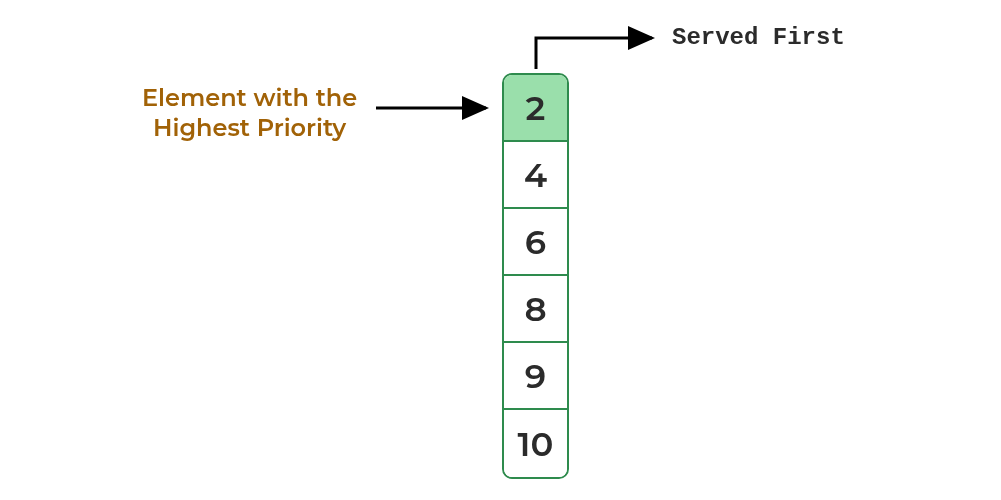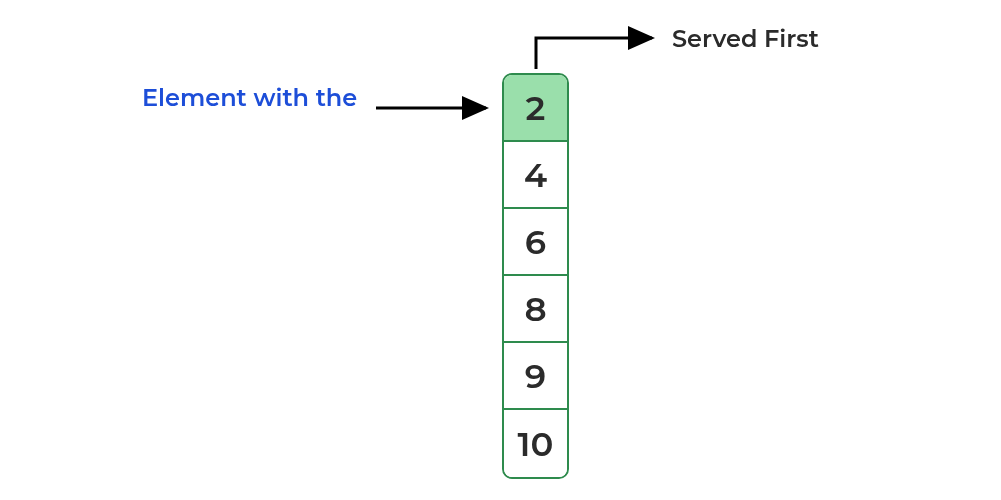--- a/index.html
+++ b/index.html
@@ -47,43 +47,45 @@
     .cell.highlight {
       background: #9adfab;
     }
     .label-left {
       position: absolute;
       left: 142px;
       top: 83px;
       text-align: center;
       font-size: 24px;
       font-weight: 600;
-      color: #1d4ed8;
+      color: #a16207;
       line-height: 1.25;
     }
     .label-right {
       position: absolute;
       left: 672px;
       top: 24px;
       font-size: 24px;
       font-weight: 600;
       color: #2b2b2b;
+      font-family: Liberation Mono, monospace;
     }
     .arrow-svg {
       position: absolute;
       overflow: visible;
     }
   </style>
 </head>
 <body>
 
 <div class="container">
 
   <div class="label-left">
     <div>Element with the</div>
+    <div>Highest Priority</div>
   </div>
 
   <svg class="arrow-svg" style="left:376px; top:95px; width:130px; height:30px;">
     <defs>
       <marker id="arrowhead1" markerWidth="10" markerHeight="8" refX="8" refY="4" orient="auto">
         <polygon points="0 0, 9 4, 0 8" fill="#000000"></polygon>
       </marker>
     </defs>
     <line x1="0" y1="13" x2="110" y2="13" stroke="#000000" stroke-width="3" marker-end="url(#arrowhead1)"></line>
   </svg>

